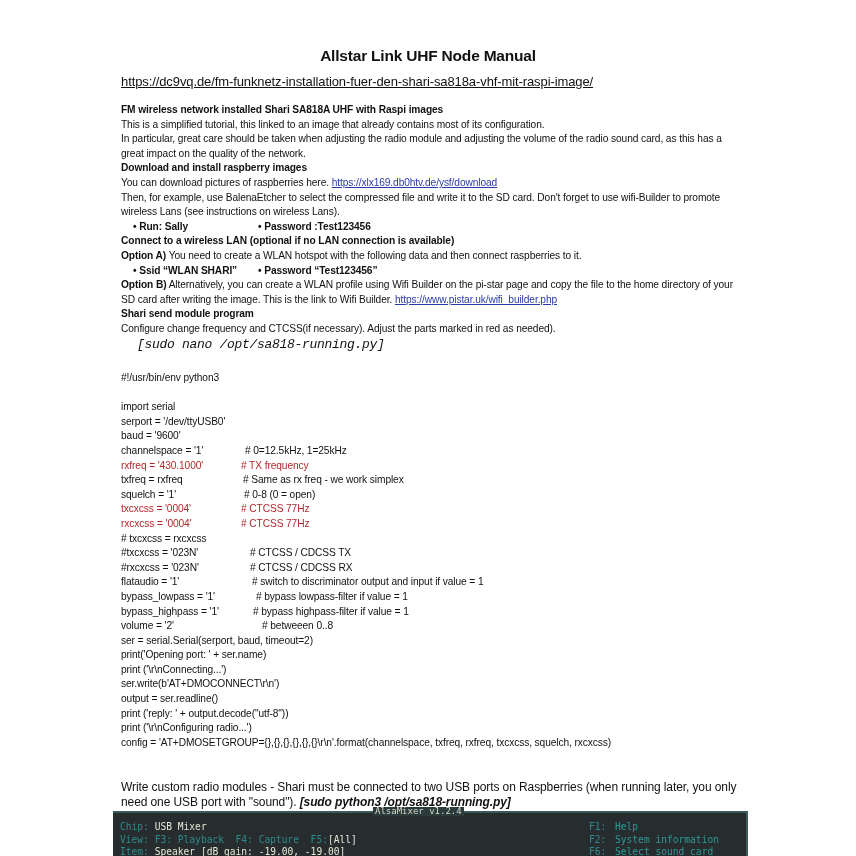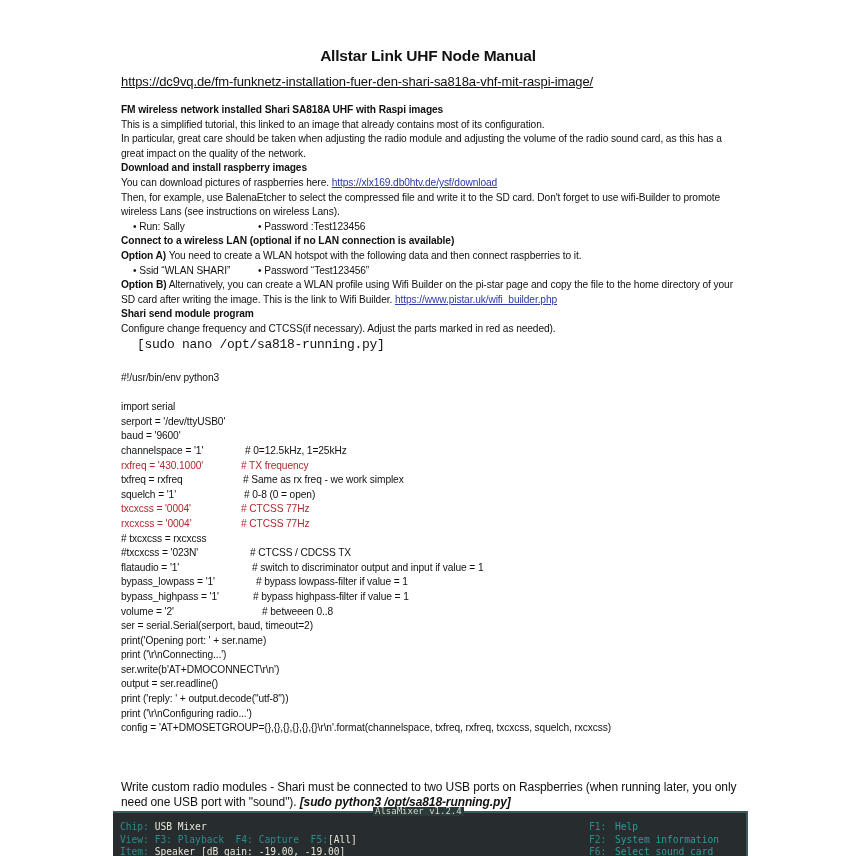--- a/index.html
+++ b/index.html
@@ -8,24 +8,24 @@
   .page { position: absolute; left: 0; top: 0; width: 722px; height: 856px; margin-top: 45px; }
   .title { position: absolute; top: 2px; left: 0; width: 856px; text-align: center;
            font-size: 15.5px; font-weight: bold; letter-spacing: -0.2px; }
   .toplink { position: absolute; top: 29px; left: 121px; font-size: 13px;
              color: #111; text-decoration: underline; letter-spacing: -0.1px; }
   .body { position: absolute; left: 121px; top: 58px; width: 620px;
           font-size: 10.2px; line-height: 14.6px; letter-spacing: -0.1px; }
   .body p { margin: 0; }
   .h { font-weight: bold; }
   .link { color: #2a3aa8; text-decoration: underline; }
-  .bul-row { display: flex; padding-left: 12px; }
+  .bul-row { display: flex; padding-left: 12px; font-weight: bold; }
   .bul-row .b1 { width: 125px; }
   .bul-row .b2 { }
-  .cmd { font-family: "Liberation Mono", monospace; font-size: 13px;
+  .cmd { font-family: "Liberation Mono", monospace; font-style: italic; font-size: 13px;
          padding-left: 16px; line-height: 16px; margin-top: 0px; letter-spacing: -0.3px; }
   .code { position: absolute; left: 121px; top: 326px; font-size: 10.2px;
           line-height: 14.6px; letter-spacing: -0.1px; }
   .code .ln { position: relative; height: 14.6px; white-space: pre; }
   .code .c { position: absolute; top: 0; white-space: pre; }
   .red { color: #b3282d; }
   .foot { position: absolute; left: 121px; top: 723px; width: 620px;
           font-size: 12px; line-height: 14.6px; letter-spacing: -0.1px; }
   .foot .it { font-weight: bold; font-style: italic; }
   .term { position: absolute; left: 113px; top: 766px; width: 616px; height: 88px;
@@ -80,20 +80,21 @@
       <div class="ln"><span>serport = '/dev/ttyUSB0'</span></div>
       <div class="ln"><span>baud = '9600'</span></div>
       <div class="ln"><span>channelspace = '1'</span><span class="c" style="left: 124px; text-align: right;"># 0=12.5kHz, 1=25kHz</span></div>
       <div class="ln red"><span>rxfreq = '430.1000'</span><span class="c" style="left: 120px;"># TX frequency</span></div>
       <div class="ln"><span>txfreq = rxfreq</span><span class="c" style="left: 122px;"># Same as rx freq - we work simplex</span></div>
       <div class="ln"><span>squelch = '1'</span><span class="c" style="left: 123px;"># 0-8 (0 = open)</span></div>
       <div class="ln red"><span>txcxcss = '0004'</span><span class="c" style="left: 120px;"># CTCSS 77Hz</span></div>
       <div class="ln red"><span>rxcxcss = '0004'</span><span class="c" style="left: 120px;"># CTCSS 77Hz</span></div>
       <div class="ln"><span># txcxcss = rxcxcss</span></div>
       <div class="ln"><span>#txcxcss = '023N'</span><span class="c" style="left: 129px;"># CTCSS / CDCSS TX</span></div>
+      <div class="ln"><span>#rxcxcss = '023N'</span><span class="c" style="left: 129px;"># CTCSS / CDCSS RX</span></div>
       <div class="ln"><span>flataudio = '1'</span><span class="c" style="left: 131px;"># switch to discriminator output and input if value = 1</span></div>
       <div class="ln"><span>bypass_lowpass = '1'</span><span class="c" style="left: 135px;"># bypass lowpass-filter if value = 1</span></div>
       <div class="ln"><span>bypass_highpass = '1'</span><span class="c" style="left: 132px;"># bypass highpass-filter if value = 1</span></div>
       <div class="ln"><span>volume = '2'</span><span class="c" style="left: 141px;"># betweeen 0..8</span></div>
       <div class="ln"><span>ser = serial.Serial(serport, baud, timeout=2)</span></div>
       <div class="ln"><span>print('Opening port: ' + ser.name)</span></div>
       <div class="ln"><span>print ('\r\nConnecting...')</span></div>
       <div class="ln"><span>ser.write(b'AT+DMOCONNECT\r\n')</span></div>
       <div class="ln"><span>output = ser.readline()</span></div>
       <div class="ln"><span>print ('reply: ' + output.decode("utf-8"))</span></div>

